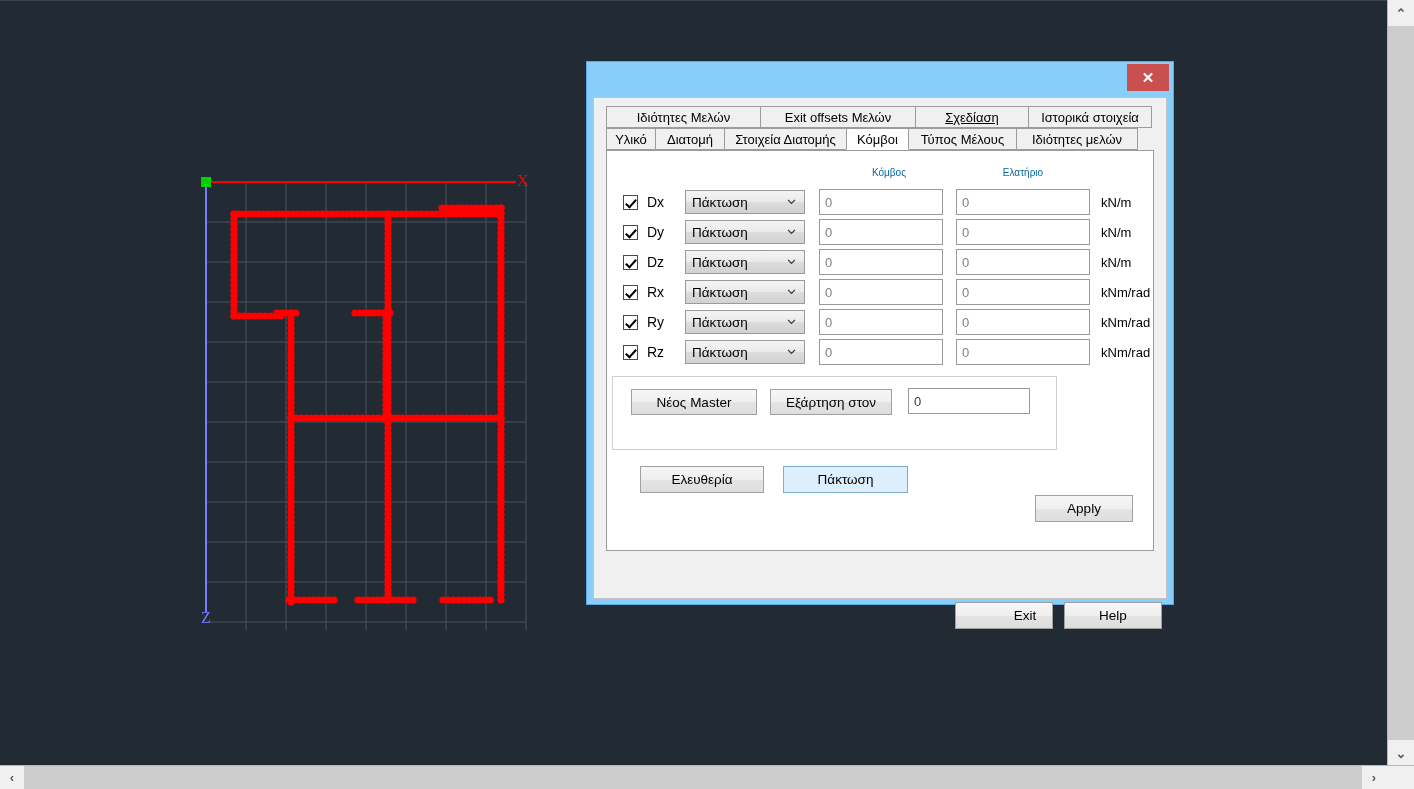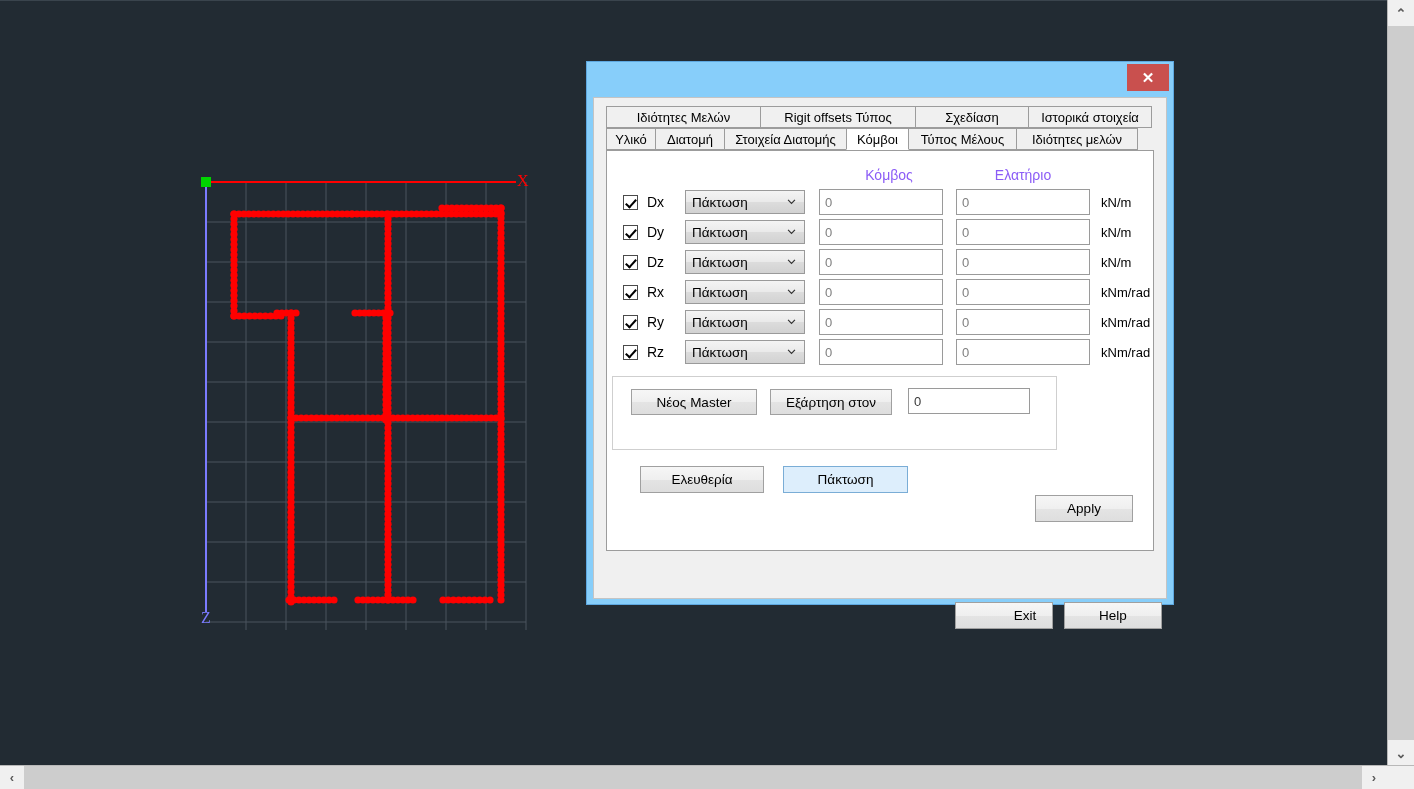--- a/index.html
+++ b/index.html
@@ -145,21 +145,21 @@
   }
   .tab.active {
     background: #ffffff;
     border-bottom: 1px solid #ffffff;
     position: relative;
     z-index: 3;
   }
   
   .t-r1-0 { width: 155px; }
   .t-r1-1 { width: 156px; }
-  .t-r1-2 { width: 114px; }
+  .t-r1-2 { width: 114px; text-decoration: underline; }
   .t-r1-3 { width: 124px; }
   
   .t-r2-0 { width: 50px; }
   .t-r2-1 { width: 70px; }
   .t-r2-2 { width: 123px; }
   .t-r2-3 { width: 63px; }
   .t-r2-4 { width: 109px; }
   .t-r2-5 { width: 122px; }
 
   
@@ -168,22 +168,22 @@
     left: 12px; top: 52px;
     width: 548px; height: 401px;
     background: #ffffff;
     border: 1px solid #9c9c9c;
     box-sizing: border-box;
   }
 
   
   .col-head {
     position: absolute;
-    font-size: 14px;
-    color: #8b5cf6;
+    font-size: 10px;
+    color: #0369a1;
     text-align: center;
   }
   #head-kombos { left: 222px; top: 16px; width: 120px; }
   #head-elatirio { left: 356px; top: 16px; width: 120px; }
 
   
   .dof-row {
     position: absolute;
     left: 16px;
     height: 26px;
@@ -811,21 +811,21 @@
     </div>
 
     <div id="dialog-body">
 
       <div id="tabs-wrap">
         <div class="tab-row" id="tab-row-1">
             <div class="tab t-r1-0">
               <span>Ιδιότητες Μελών</span>
             </div>
             <div class="tab t-r1-1">
-              <span>Rigit offsets Τύπος</span>
+              <span>Exit offsets Μελών</span>
             </div>
             <div class="tab t-r1-2">
               <span>Σχεδίαση</span>
             </div>
             <div class="tab t-r1-3">
               <span>Ιστορικά στοιχεία</span>
             </div>
           </div>
         <div class="tab-row" id="tab-row-2">
             <div class="tab t-r2-0">

